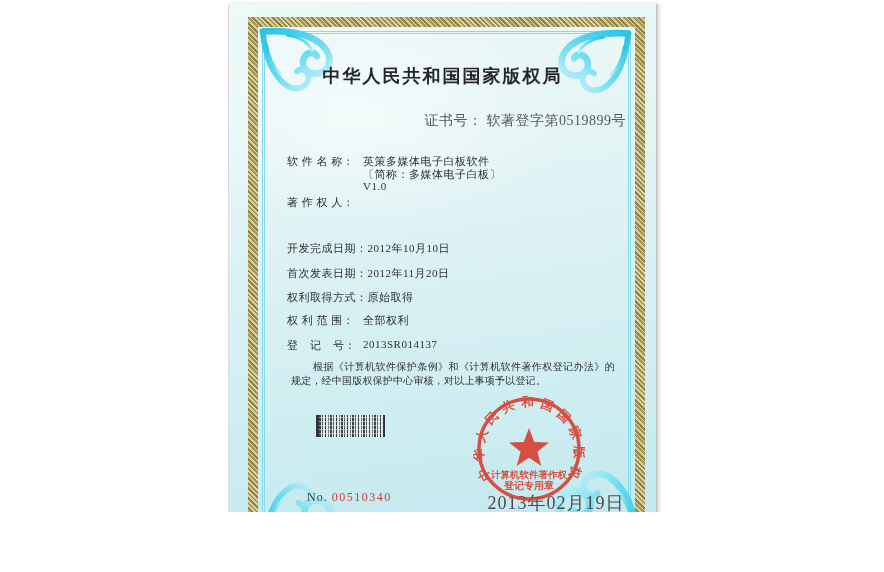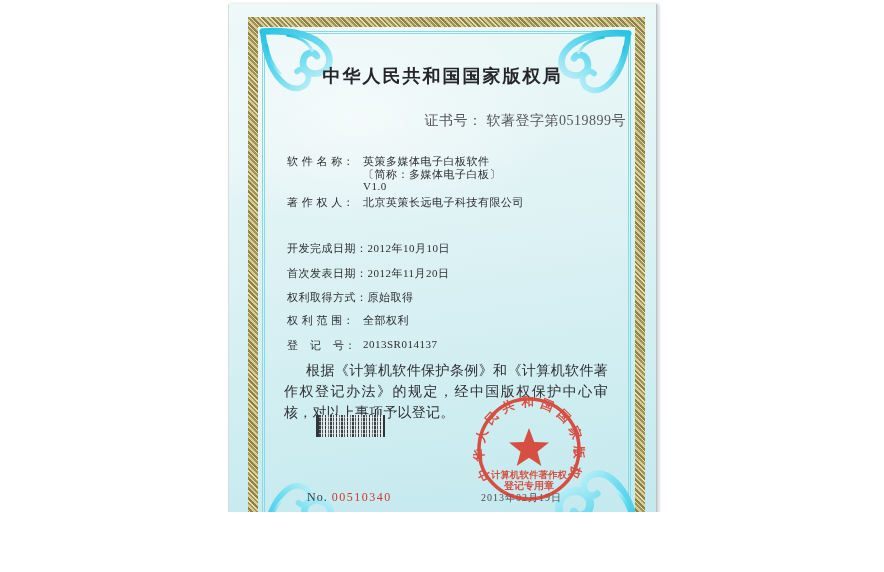--- a/index.html
+++ b/index.html
@@ -37,34 +37,34 @@
     font-size:18px;font-weight:bold;letter-spacing:2px;color:#26262a;}
   .cert-title{position:absolute;left:0;right:0;top:84px;text-align:center;
     font-size:22px;font-weight:bold;letter-spacing:2px;color:#202024;}
   .cert-no{position:absolute;right:30px;top:108px;font-size:14px;color:#55565c;letter-spacing:.5px;}
 
   .row{position:absolute;left:58px;display:flex;font-size:11px;color:#2e2e32;white-space:nowrap;}
   .row .lbl{flex:0 0 76px;letter-spacing:.5px;}
   .row .val{letter-spacing:.5px;}
   .row.cont{left:134px;}
 
-  .statement{position:absolute;left:55px;top:356px;width:324px;font-size:14px;line-height:21px;
+  .statement{position:absolute;left:62px;top:356px;width:324px;font-size:10px;line-height:14px;
     color:#2e2e32;text-indent:22px;text-align:justify;letter-spacing:.2px;}
 
   .barcode{position:absolute;left:87px;top:411px;width:64px;height:22px;
     border-left:3px solid #31363b;border-right:2px solid #31363b;
     background:
       repeating-linear-gradient(0deg,rgba(255,255,255,0) 0 3px,rgba(230,240,242,.55) 3px 4px),
       repeating-linear-gradient(90deg,#3a3f45 0 2px,#e2ebec 2px 3px,#50565c 3px 4px,#e2ebec 4px 6px,#2f3338 6px 7px,#e2ebec 7px 9px,#6a7076 9px 10px,#e2ebec 10px 11px);
   }
 
   .serial{position:absolute;left:78px;top:486px;font-size:12px;letter-spacing:1px;color:#3a3a3e;}
   .serial .num{color:#d23535;letter-spacing:1.5px;}
-  .issue-date{position:absolute;left:252px;top:487px;width:150px;
-    font-size:10px;color:#4a4a50;letter-spacing:1px;}
+  .issue-date{position:absolute;left:252px;top:487px;width:150px;text-align:center;
+    font-size:18px;color:#4a4a50;letter-spacing:1px;}
 
   .seal{position:absolute;left:242px;top:388px;width:116px;height:116px;opacity:.88;pointer-events:none;}
 </style>
 </head>
 <body>
 
 <div class="stage">
   <div class="paper">
 
     <div class="gold-band"></div>
@@ -108,21 +108,20 @@
       <span class="val">英策多媒体电子白板软件</span>
     </div>
     <div class="row cont" style="top:163px">
       <span class="val">〔简称：多媒体电子白板〕</span>
     </div>
     <div class="row cont" style="top:176px">
       <span class="val">V1.0</span>
     </div>
     <div class="row" style="top:191px">
       <span class="lbl">著 作 权 人：</span>
-      <span class="val">北京英策长远电子科技有限公司</span>
     </div>
     <div class="row" style="top:237px">
       <span class="lbl">开发完成日期：</span>
       <span class="val">2012年10月10日</span>
     </div>
     <div class="row" style="top:262px">
       <span class="lbl">首次发表日期：</span>
       <span class="val">2012年11月20日</span>
     </div>
     <div class="row" style="top:286px">

